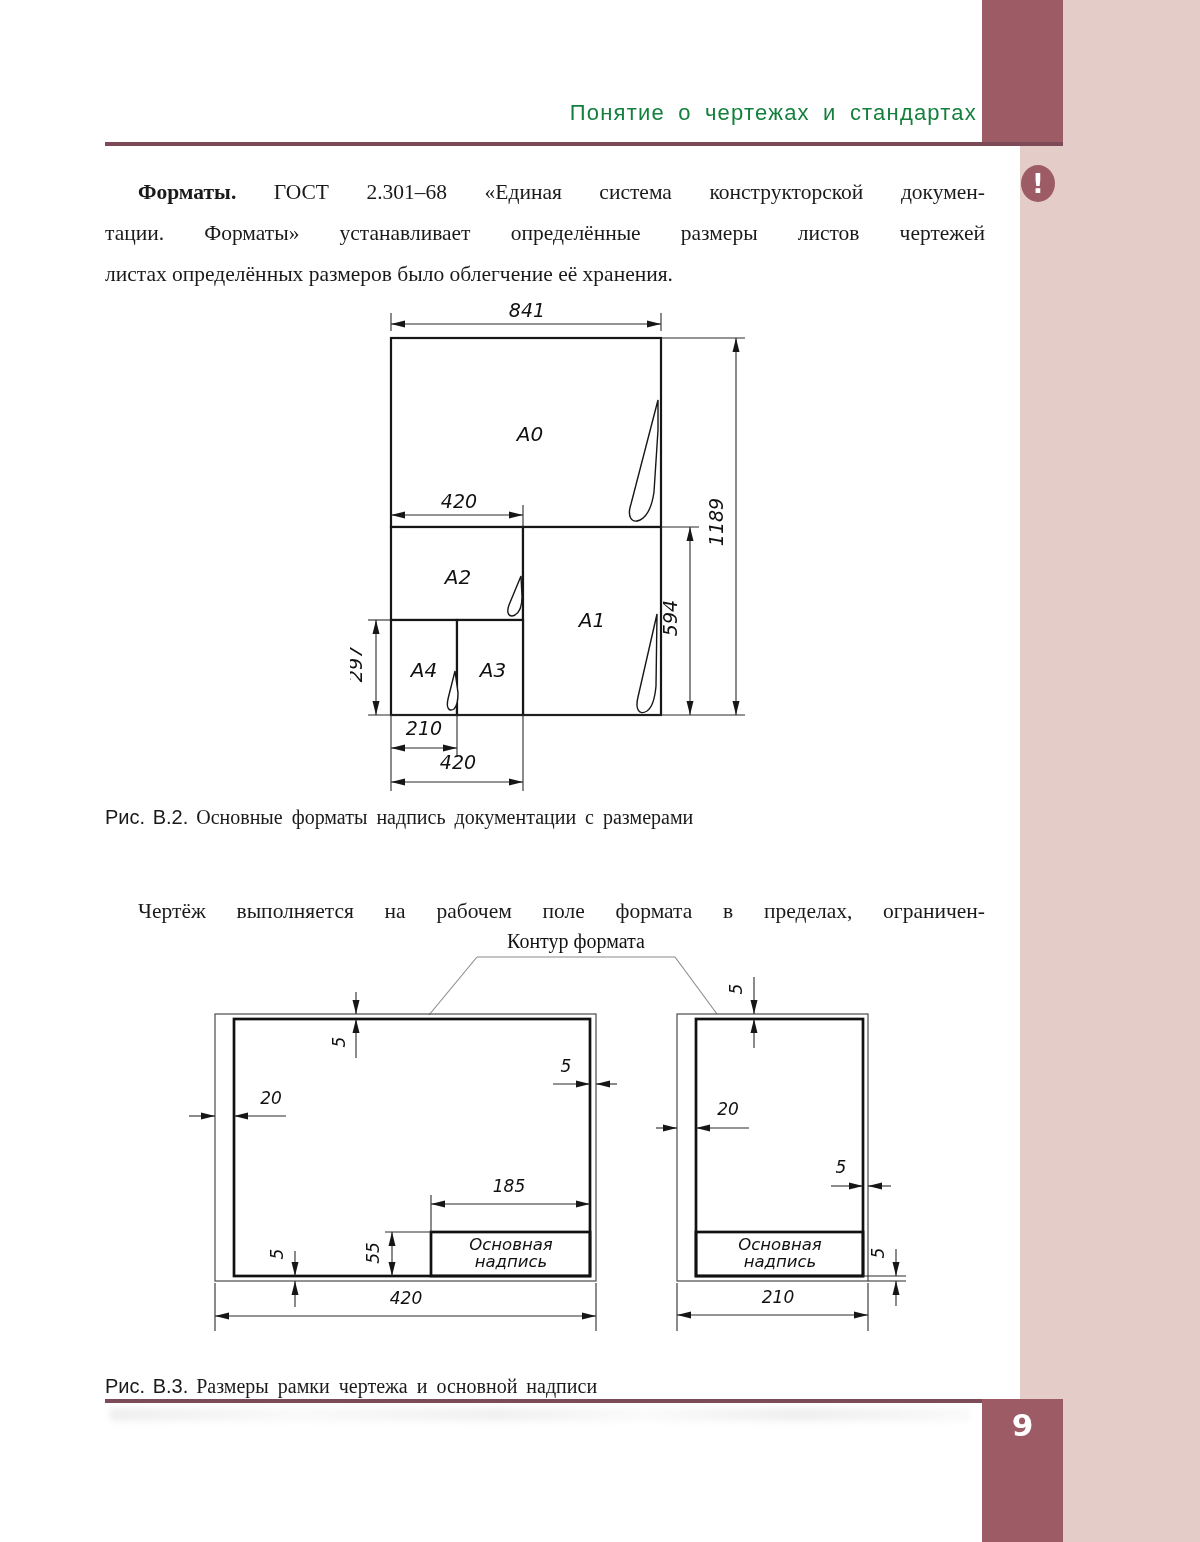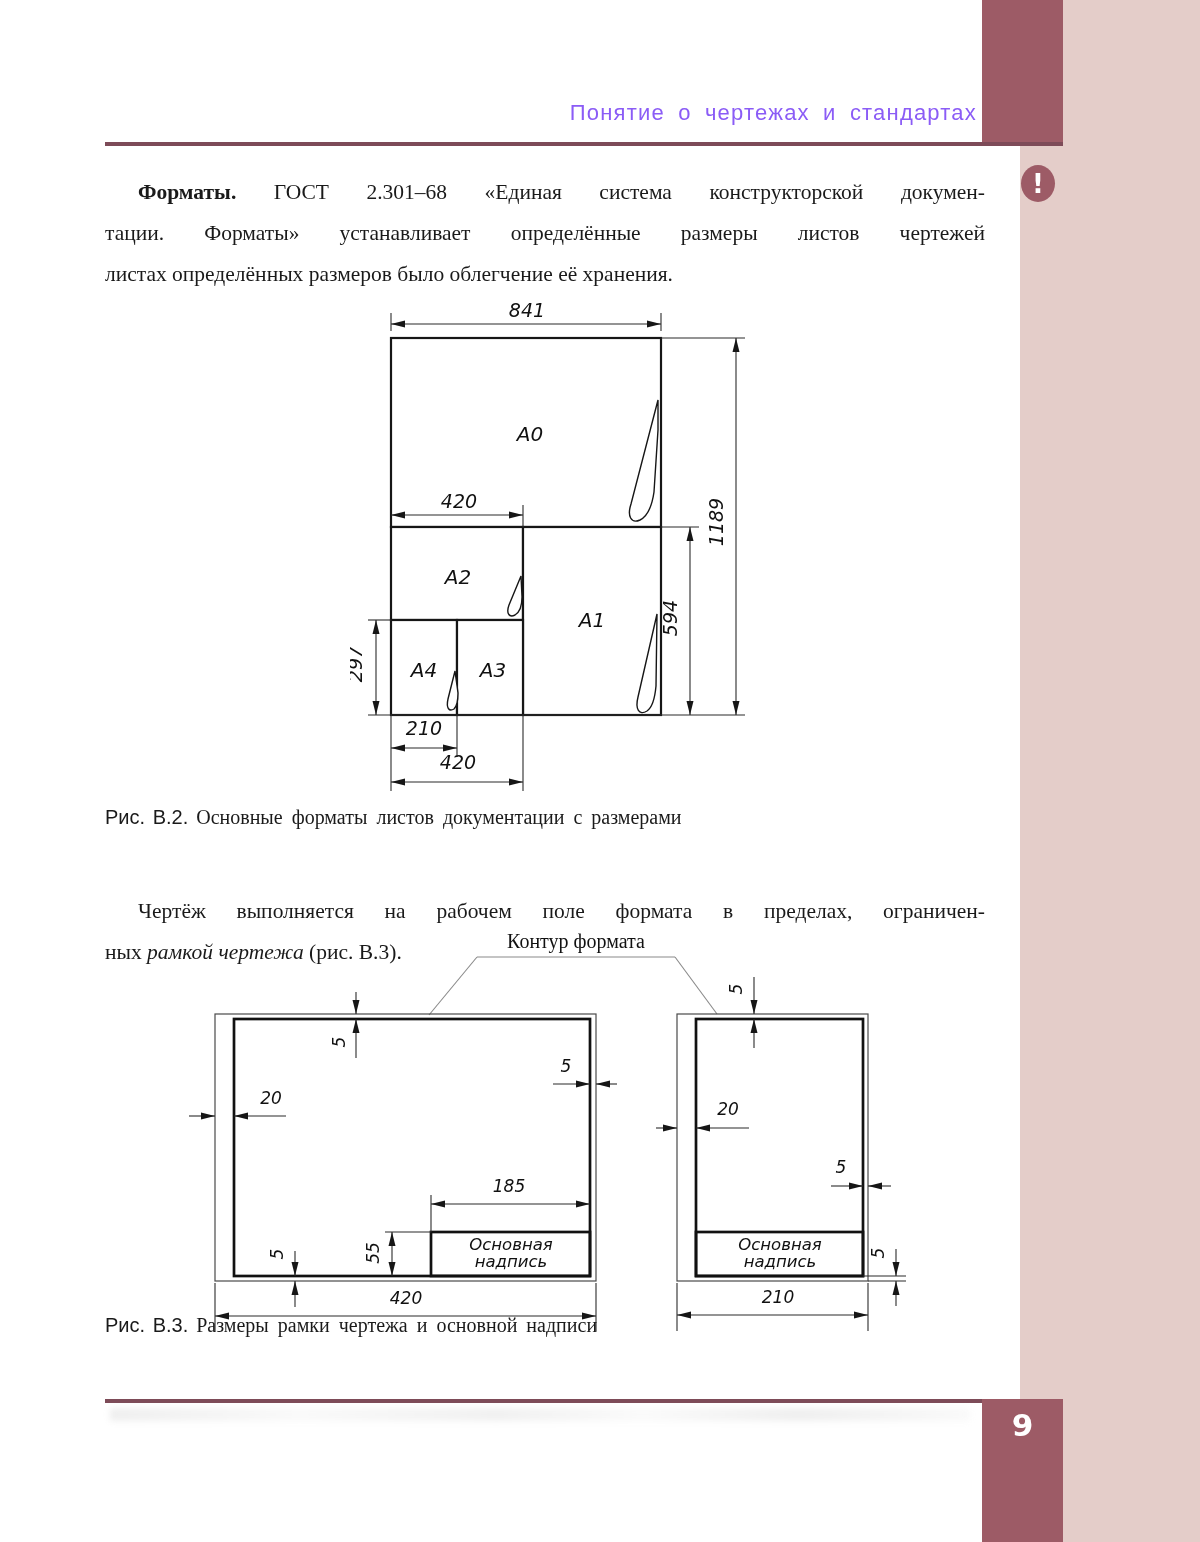--- a/index.html
+++ b/index.html
@@ -10,33 +10,33 @@
   }
   html,body{margin:0;padding:0;}
   body{background:#fff;width:1200px;height:1542px;overflow:hidden;}
   .page{position:relative;width:1200px;height:1542px;background:#fff;
         font-family:"Liberation Serif",serif;color:var(--ink);}
   .pink-band{position:absolute;left:1020px;top:0;width:180px;height:1542px;background:var(--pink);}
   .top-block{position:absolute;left:982px;top:0;width:81px;height:146px;background:var(--maroon);}
   .top-rule{position:absolute;left:105px;top:142px;width:958px;height:4px;background:var(--rule_dark);}
   .page-header{position:absolute;left:105px;top:100px;width:872px;text-align:right;
         font-family:"Liberation Sans",sans-serif;font-size:22px;letter-spacing:1.2px;
-        word-spacing:6px;color:#8b5cf6;}
+        word-spacing:6px;color:#15803d;}
   .alert{position:absolute;left:1021px;top:165px;width:34px;height:37px;border-radius:50%;
         background:var(--maroon);display:flex;align-items:center;justify-content:center;
         color:#fff;font-family:"DejaVu Sans",sans-serif;font-weight:bold;font-size:26px;line-height:1;}
   .para{position:absolute;left:105px;width:880px;font-size:21.5px;line-height:29.2px;}
   #para1{top:166px;}
   #para2{top:885px;}
   .tline{display:block;margin-top:12px;}
   .tline.just{text-align:justify;text-align-last:justify;}
   .tline.ind{text-indent:33px;}
   .caption{position:absolute;left:105px;font-size:20px;word-spacing:4px;}
   #cap2{top:806px;}
-  #cap3{top:1314px;}
+  #cap3{top:1375px;}
   .caption .pfx{font-family:"Liberation Sans",sans-serif;font-weight:normal;word-spacing:2px;margin-right:8px;}
   .fig{position:absolute;}
   #fig2{left:350px;top:300px;}
   #fig3{left:180px;top:930px;}
   svg text{fill:#111;}
   .dim{font-family:"DejaVu Sans",sans-serif;font-style:italic;font-size:19px;text-anchor:middle;}
   .dim3{font-family:"DejaVu Sans",sans-serif;font-style:italic;font-size:17px;text-anchor:middle;}
   .fmt{font-family:"DejaVu Sans",sans-serif;font-style:italic;font-size:20px;text-anchor:middle;}
   .tbt{font-family:"DejaVu Sans",sans-serif;font-style:italic;font-size:16.5px;text-anchor:middle;}
   .srf{font-family:"Liberation Serif",serif;font-size:20px;text-anchor:middle;}
@@ -138,26 +138,25 @@
     </g>
 
     <g>
       <path class="thin" d="M523 715 V791"></path>
       <path class="thin" d="M391 782 H523" marker-start="url(#ar2)" marker-end="url(#ar2)"></path>
       <text class="dim" x="458" y="769">420</text>
     </g>
   </svg>
 
   <div class="caption" id="cap2">
-    <span class="pfx">Рис. В.2.</span><span>Основные форматы листов документации с размерами</span>
+    <span class="pfx">Рис. В.2.</span><span>Основные форматы надпись документации с размерами</span>
   </div>
 
   <div class="para" id="para2">
       <div class="tline just ind"><span>Чертёж выполняется на рабочем поле формата в пределах, ограничен-</span></div>
-      <div class="tline"><span>ных </span><span style="font-style: italic;">рамкой чертежа</span><span> (рис. В.3).</span></div>
     </div>
 
   <svg class="fig" id="fig3" width="735" height="405" viewBox="180 930 735 405">
     <defs>
       <marker id="ar3" markerUnits="userSpaceOnUse" markerWidth="16" markerHeight="10" refX="15" refY="5" orient="auto-start-reverse">
         <path d="M15,5 L1,1.5 L1,8.5 Z" fill="#161616"></path>
       </marker>
     </defs>
 
     <g>

